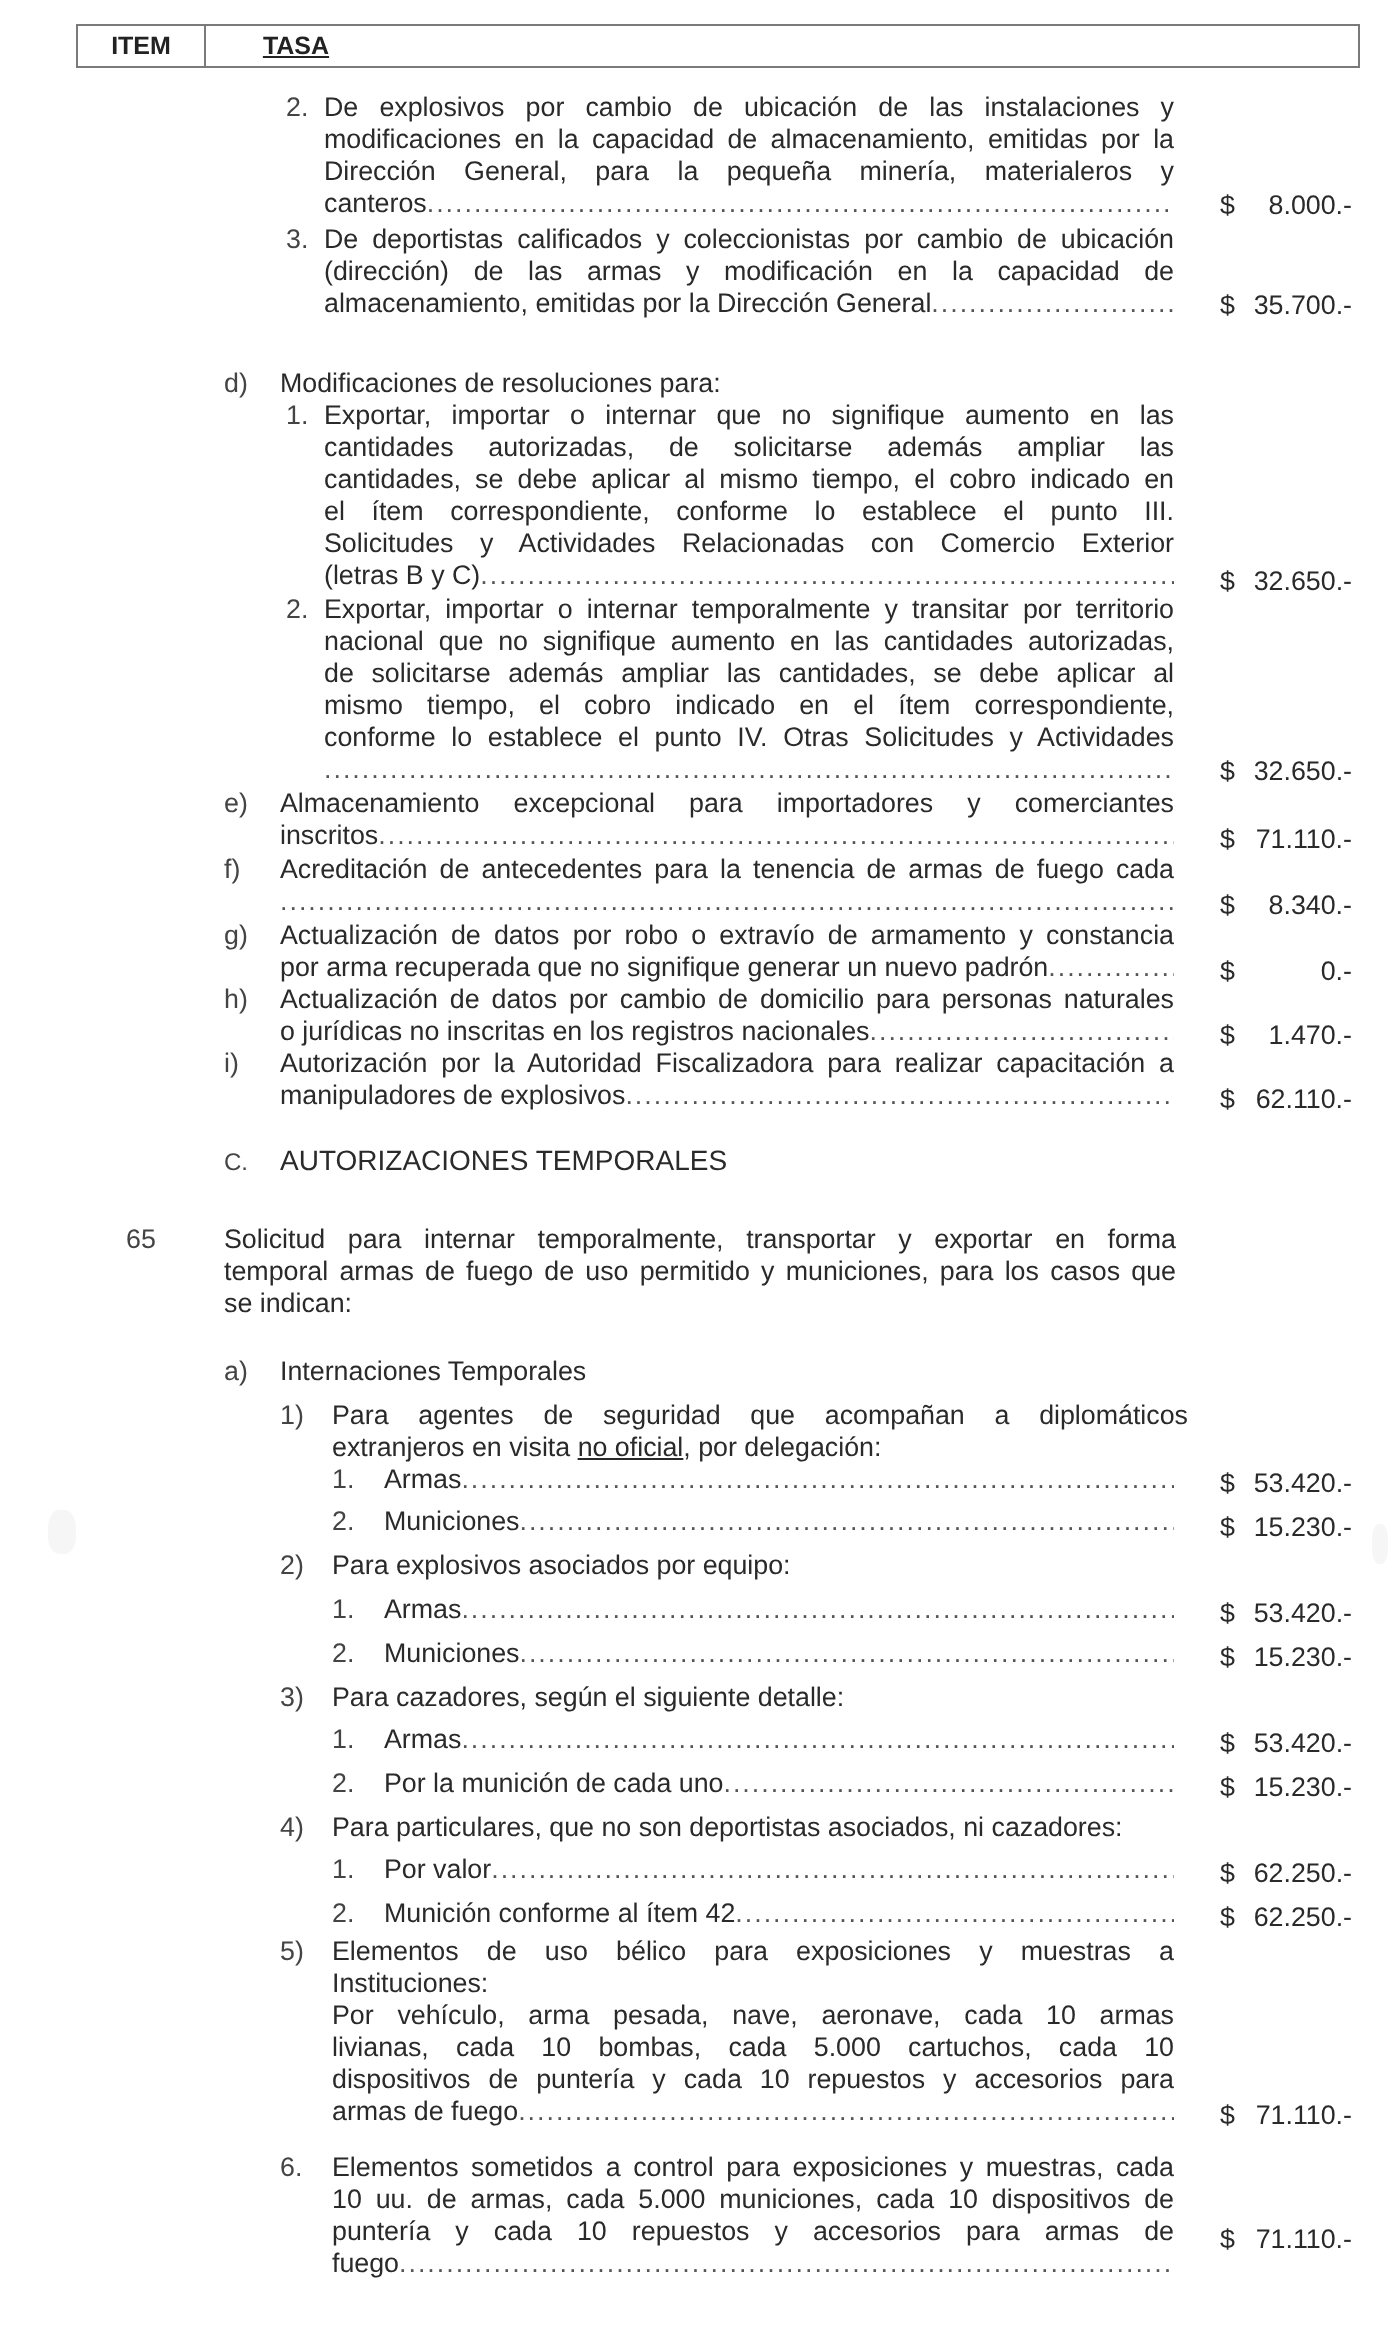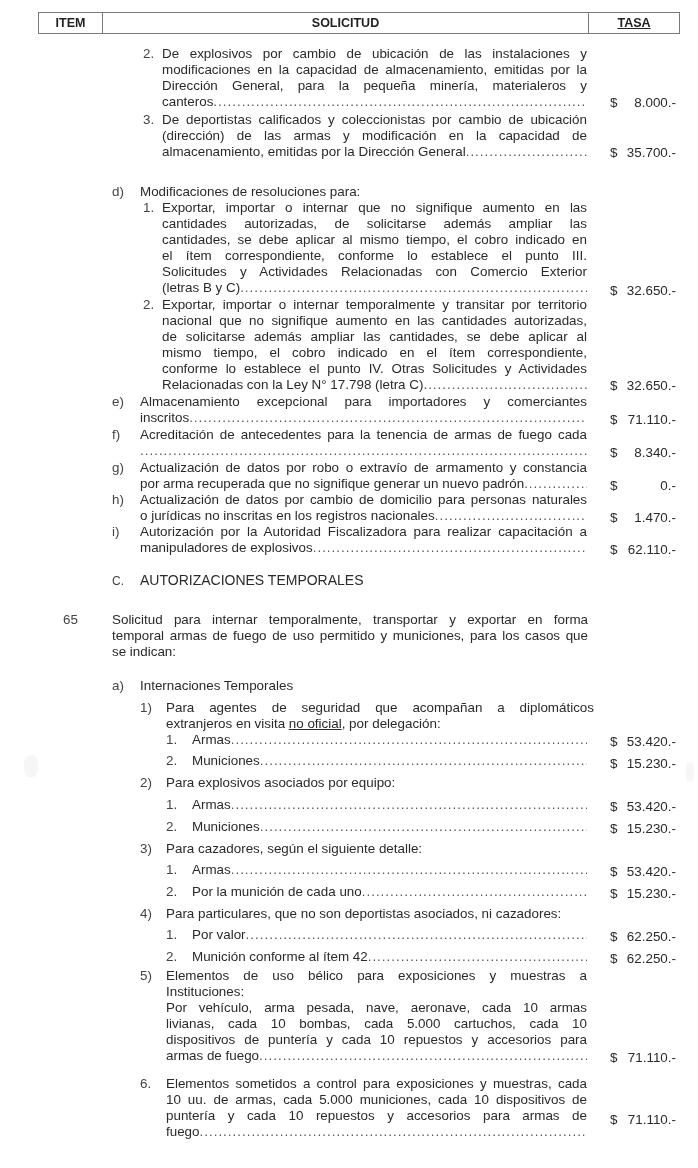--- a/index.html
+++ b/index.html
@@ -28,21 +28,20 @@
   .lead .d::after { content: "....................................................................................................................................................................................................."; }
   .bold { font-weight: normal; }
   u { text-decoration-thickness: 1px; }
   .artifact { position: absolute; border-radius: 40%; background: #f2f2f2; opacity: .7; }
 </style>
 </head>
 <body>
 
 <div class="hdr">
   <div class="c-item">ITEM</div>
-  <div class="c-sol">SOLICITUD</div>
   <div class="c-tasa">TASA</div>
 </div>
 
 <div>
   <div class="mark" style="left:143px;top:46px">2.</div>
   <div class="ln just" style="left:162px;top:46px;width:425px">De explosivos por cambio de ubicación de las instalaciones y</div>
   <div class="ln just" style="left:162px;top:62px;width:425px">modificaciones en la capacidad de almacenamiento, emitidas por la</div>
   <div class="ln just" style="left:162px;top:78px;width:425px">Dirección General, para la pequeña minería, materialeros y</div>
   <div class="ln lead" style="left:162px;top:94px;width:425px">
       <span class="t">canteros</span>
@@ -87,21 +86,20 @@
       <span class="amt">32.650.-</span>
     </div>
 
   <div class="mark" style="left:143px;top:297px">2.</div>
   <div class="ln just" style="left:162px;top:297px;width:425px">Exportar, importar o internar temporalmente y transitar por territorio</div>
   <div class="ln just" style="left:162px;top:313px;width:425px">nacional que no signifique aumento en las cantidades autorizadas,</div>
   <div class="ln just" style="left:162px;top:329px;width:425px">de solicitarse además ampliar las cantidades, se debe aplicar al</div>
   <div class="ln just" style="left:162px;top:345px;width:425px">mismo tiempo, el cobro indicado en el ítem correspondiente,</div>
   <div class="ln just" style="left:162px;top:361px;width:425px">conforme lo establece el punto IV. Otras Solicitudes y Actividades</div>
   <div class="ln lead" style="left:162px;top:377px;width:425px">
-      <span class="t">Relacionadas con la Ley N° 17.798 (letra C)</span>
       <span class="d"></span>
     </div>
   <div class="fee" style="top:378px">
       <span>$</span>
       <span class="amt">32.650.-</span>
     </div>
 </div>
 
 <div>
   <div class="mark" style="left:112px;top:394px">e)</div>

